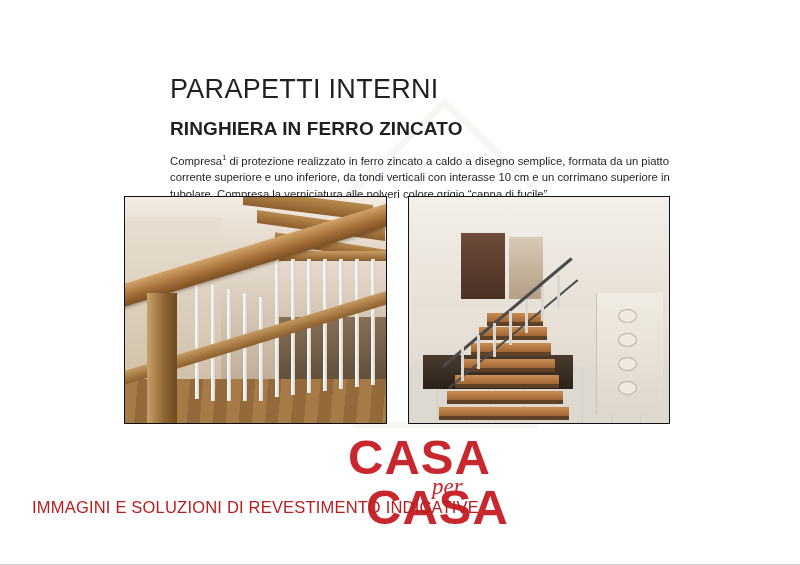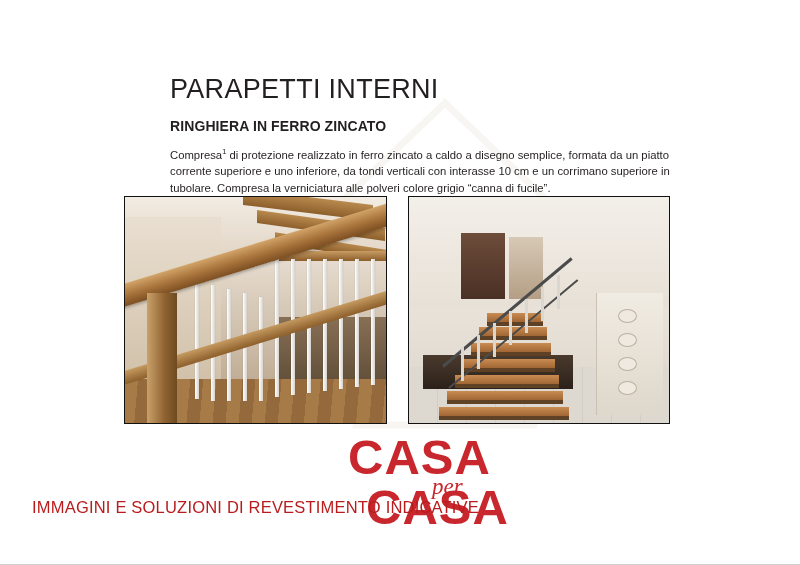--- a/index.html
+++ b/index.html
@@ -86,21 +86,21 @@
   }
   .title {
     font-size: 27px;
     font-weight: normal;
     letter-spacing: 0.3px;
     color: #231f20;
     margin: 0 0 14px 0;
     line-height: 30px;
   }
   .subtitle {
-    font-size: 14px;
+    font-size: 19px;
     font-weight: bold;
     color: #231f20;
     margin: 0 0 10px 0;
     letter-spacing: 0.1px;
   }
   .body-text {
     font-size: 11.3px;
     line-height: 16.5px;
     color: #231f20;
     margin: 0;

